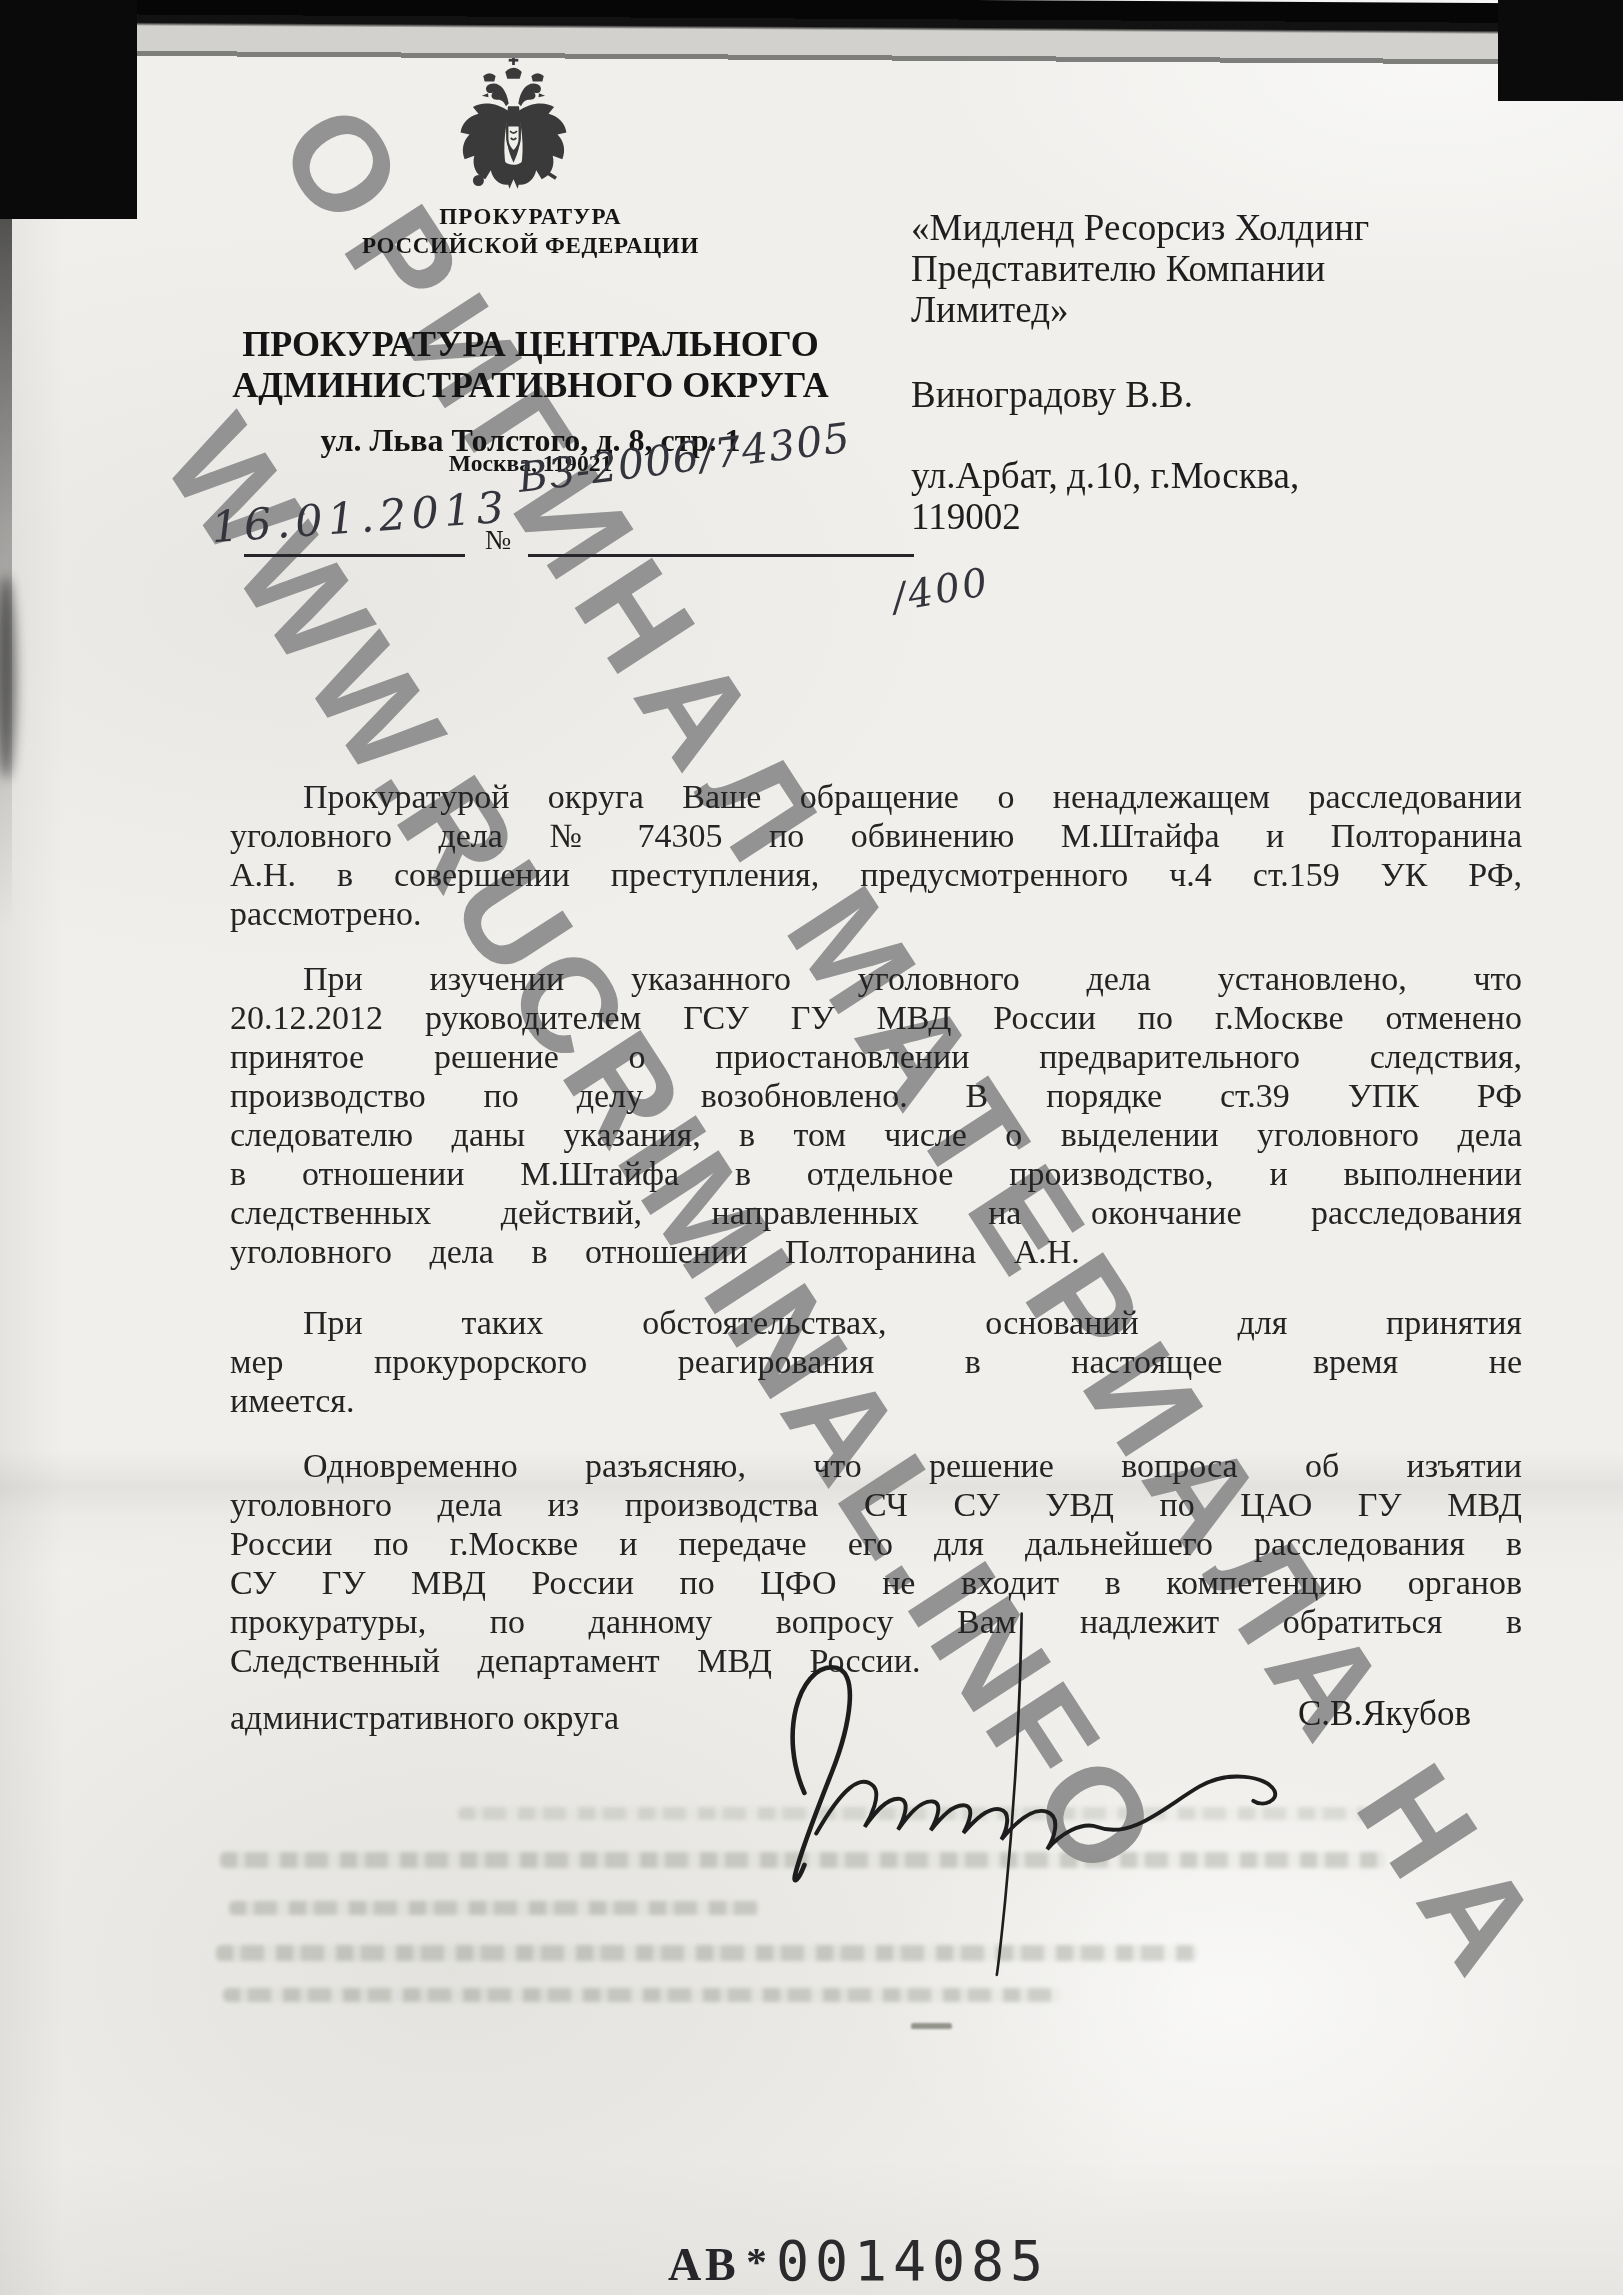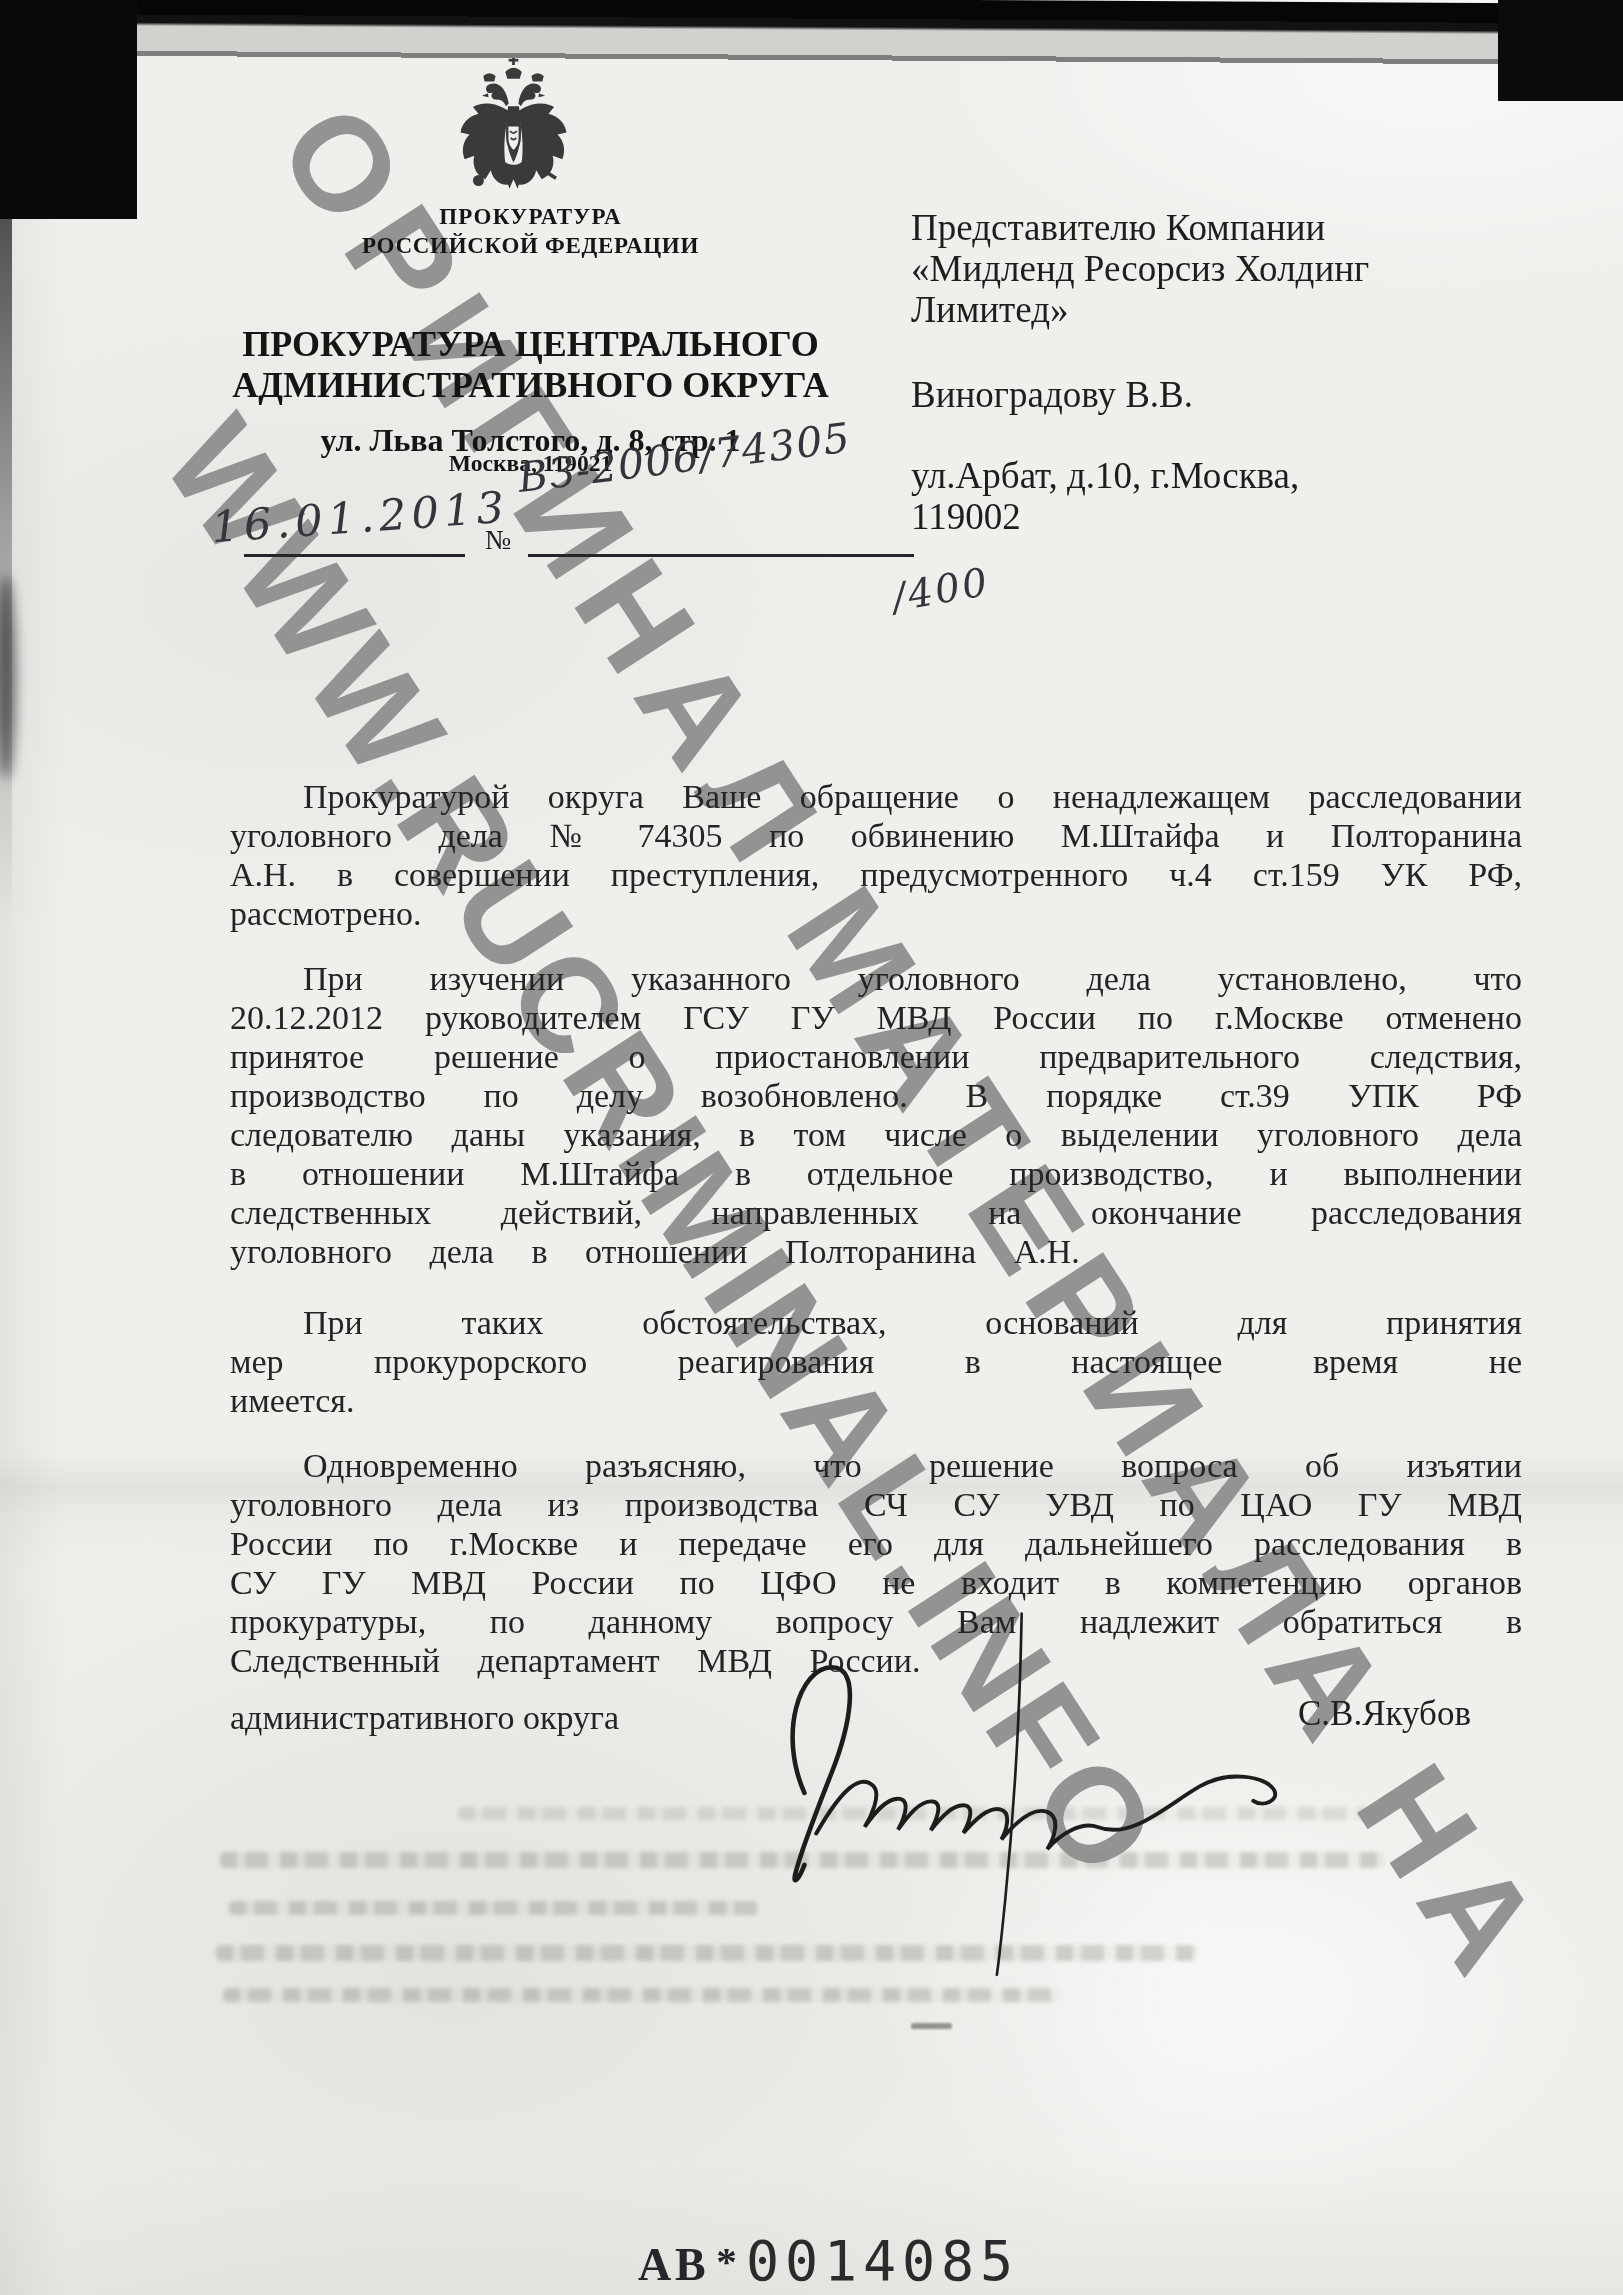--- a/index.html
+++ b/index.html
@@ -87,21 +87,21 @@
     font-size:34px;line-height:39px;color:#242424;text-align:justify;word-spacing:29px;}
   .body-block p{margin:0 0 26px 0;text-indent:73px;}
   .body-block p.p3{word-spacing:65px;margin-top:32px;}
 
   
   .sig-label{position:absolute;left:230px;top:1697px;font-size:34px;line-height:41px;color:#242424;}
   .sig-svg{position:absolute;left:739px;top:1590px;width:602px;height:419px;}
   .sig-name{position:absolute;left:1298px;top:1694px;font-size:35px;color:#1f1f1f;white-space:nowrap;}
 
   
-  .stamp{position:absolute;left:638px;top:2229px;white-space:nowrap;color:#26262a;}
+  .stamp{position:absolute;left:668px;top:2229px;white-space:nowrap;color:#26262a;}
   .stamp-series{font-weight:bold;font-size:46px;letter-spacing:3.9px;}
   .stamp-star{font-weight:bold;font-size:41px;position:relative;top:-5.2px;padding:0 9.2px 0 6.5px;}
   .stamp-number{font-family:"DejaVu Sans Mono", monospace;font-size:55px;letter-spacing:5.9px;color:#2b2b2e;}
 </style>
 </head>
 <body>
 
 <div class="paper">
 
   <div class="shading"></div>
@@ -158,22 +158,22 @@
     <div class="lh-line lh-addr2">Москва, 119021</div>
 
     <div class="hand ref-date">16.01.2013</div>
     <div class="rule rule-date"></div>
     <div class="num-sign" style="border:none;">№</div>
     <div class="rule rule-num"></div>
     <div class="hand ref-num">ВЗ-2006/74305</div>
     <div class="hand ref-num2">/400</div>
 
     <div class="addr-block">
+      <div>«Мидленд Ресорсиз Холдинг</div>
       <div>Представителю Компании</div>
-      <div>«Мидленд Ресорсиз Холдинг</div>
       <div>Лимитед»</div>
       <div class="addr-gap1"></div>
       <div>Виноградову В.В.</div>
       <div class="addr-gap2"></div>
       <div>ул.Арбат, д.10, г.Москва,</div>
       <div>119002</div>
     </div>
 
     <div class="body-block">
       <p class="p1">Прокуратурой округа Ваше обращение о ненадлежащем расследовании уголовного дела № 74305 по обвинению М.Штайфа и Полторанина А.Н. в совершении преступления, предусмотренного ч.4 ст.159 УК РФ, рассмотрено.</p>

